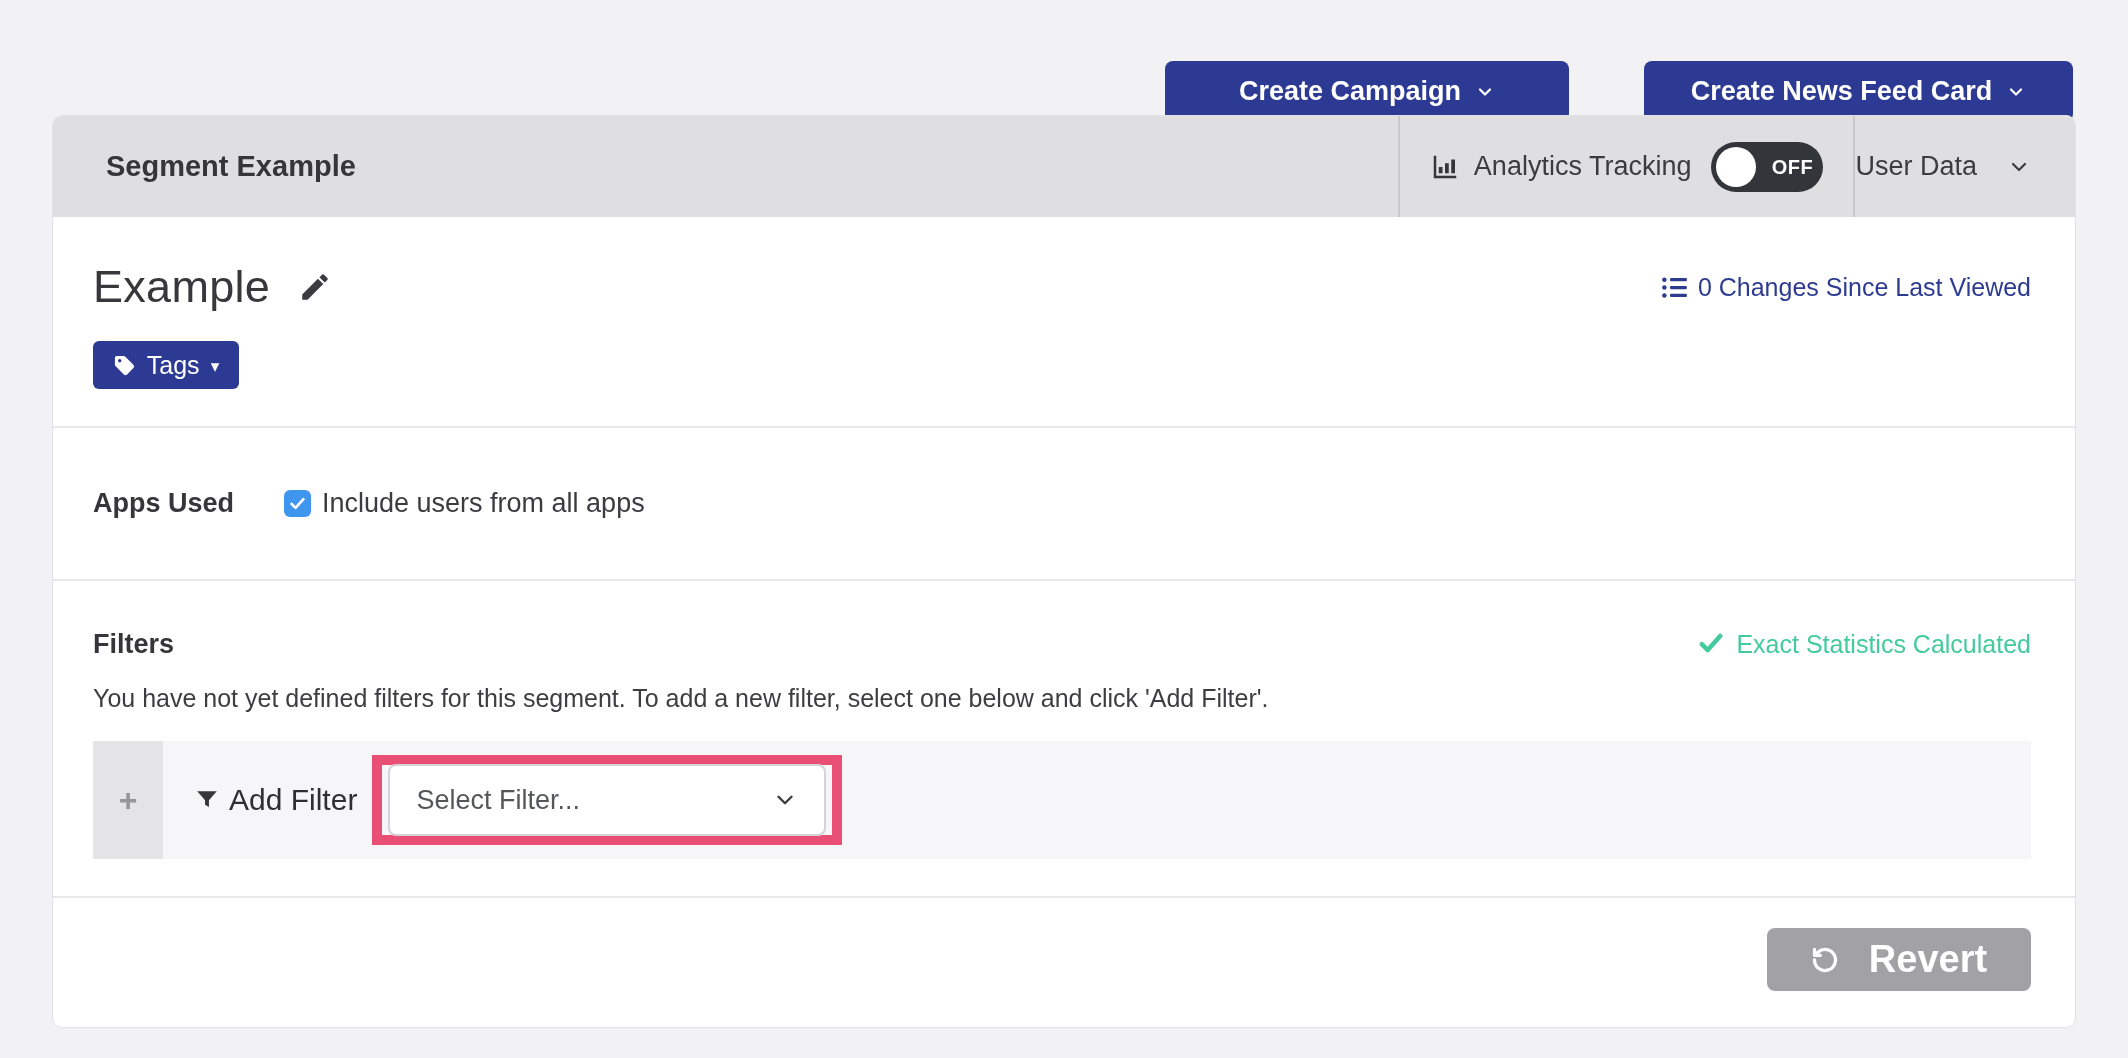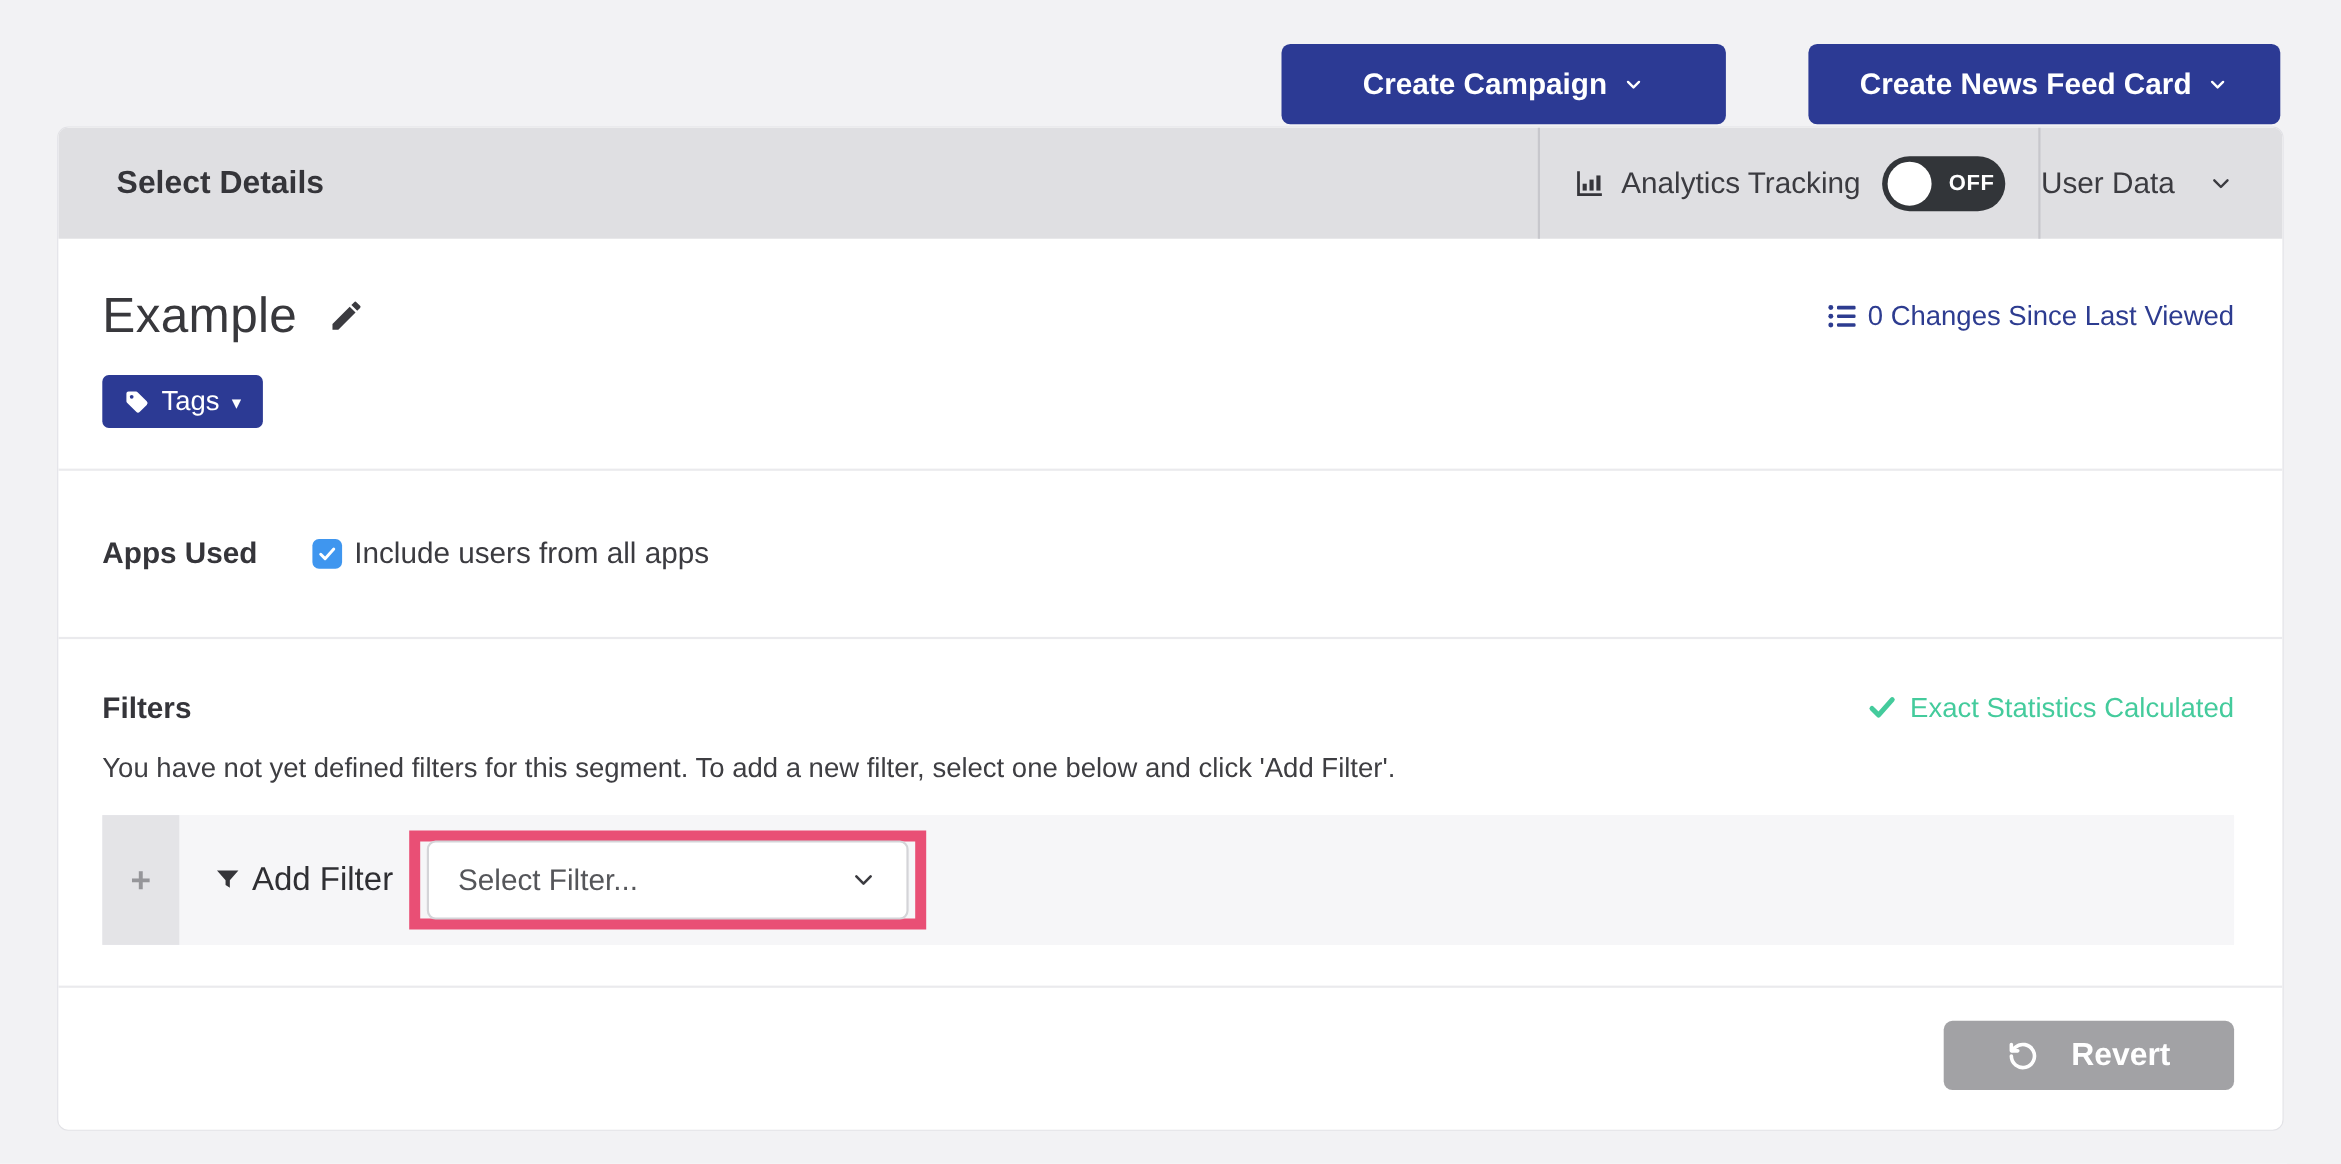--- a/index.html
+++ b/index.html
@@ -11,24 +11,24 @@
     overflow: hidden;
   }
   .page { position: relative; width: 2128px; height: 1058px; }
 
   
   .top-actions {
     position: absolute; top: 40px; right: 55px;
     display: flex; gap: 75px;
   }
   .btn-primary {
-    height: 73px; background: #2c3a94; color: #fff;
+    height: 61px; background: #2c3a94; color: #fff;
     border: none; border-radius: 8px; cursor: pointer;
     font-family: inherit; font-size: 27px; font-weight: bold;
-    display: flex; align-items: center; justify-content: center; gap: 14px;
+    display: flex; align-items: center; justify-content: center; gap: 14px; margin-top: 21px;
   }
   .btn-create-campaign { width: 404px; }
   .btn-create-news { width: 429px; justify-content: center; }
 
   
   .card {
     position: absolute; left: 52px; top: 115px;
     width: 2024px; height: 913px;
     background: #fff; border: 1px solid #e2e2e6; border-radius: 10px;
     overflow: hidden;
@@ -118,21 +118,21 @@
     border: 2px solid #d4d4d8; border-radius: 8px; cursor: pointer;
     display: flex; align-items: center; justify-content: space-between;
     padding: 0 26px; font-size: 27px; color: #55565a;
   }
 
   
   .section-footer { height: 131px; padding: 30px 44px 0 40px; display: flex; justify-content: flex-end; gap: 23px; }
   .btn-gray {
     height: 63px; background: #a2a2a5; color: #fff;
     border: none; border-radius: 8px; cursor: pointer;
-    font-family: inherit; font-size: 29px; font-weight: bold;
+    font-family: inherit; font-size: 38px; font-weight: bold;
     display: flex; align-items: center; justify-content: center; gap: 30px;
   }
   .btn-revert { width: 264px; }
   .btn-save { width: 237px; }
 
   svg { flex: none; }
 </style>
 </head>
 <body>
 
@@ -149,21 +149,21 @@
       <span>Create News Feed Card</span>
       <svg width="20" height="20" viewBox="0 0 24 24" fill="none" stroke="#fff" stroke-width="2.6" stroke-linecap="round" stroke-linejoin="round">
           <polyline points="6 9 12 15 18 9"></polyline>
         </svg>
     </button>
   </div>
 
   <div class="card">
 
     <div class="card-header">
-      <div class="card-header-title">Select Details</div>
+      <div class="card-header-title">Segment Example</div>
       <div class="vdivider"></div>
       <div class="analytics-group">
         <svg width="30" height="30" viewBox="0 0 24 24" fill="#35353a">
             <path d="M3 3h2v16h16v2H3z"></path>
             <rect x="7" y="12" width="3" height="5"></rect>
             <rect x="12" y="9" width="3" height="8"></rect>
             <rect x="17" y="6" width="3" height="11"></rect>
           </svg>
         <span class="analytics-label">Analytics Tracking</span>
         <div class="toggle">

